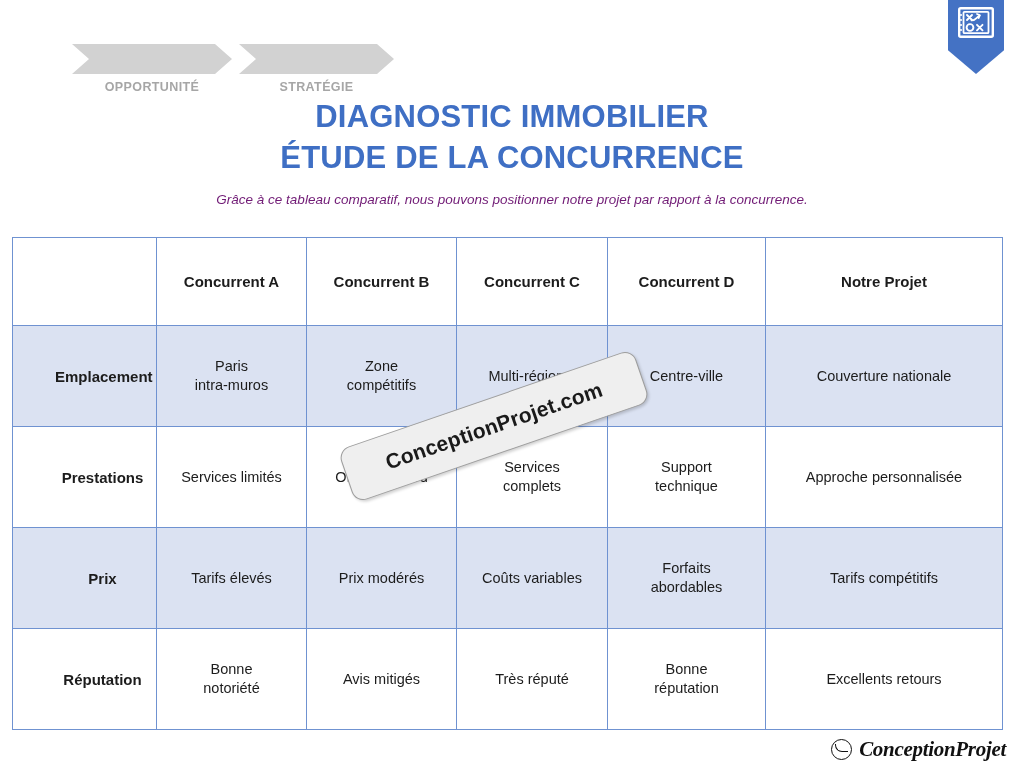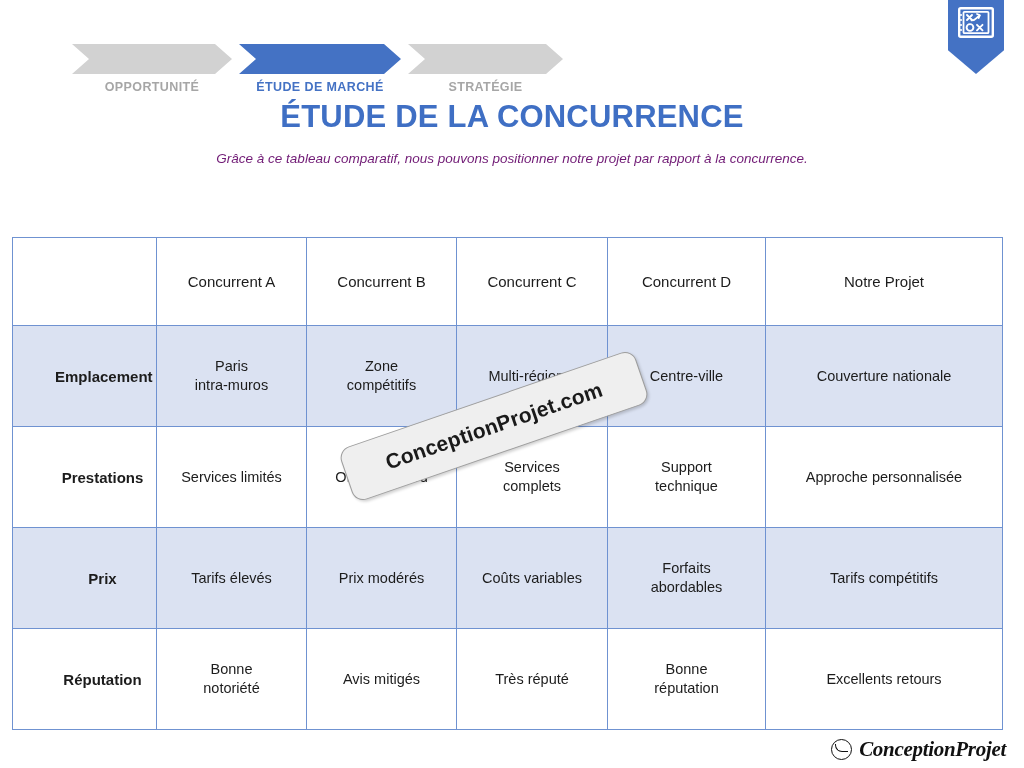--- a/index.html
+++ b/index.html
@@ -113,21 +113,21 @@
   table.compare td, table.compare th {
     border: 1px solid #6f92d1;
     text-align: center;
     vertical-align: middle;
     font-size: 14.5px;
     color: #1c1c1c;
     font-weight: normal;
     padding: 4px 6px;
     line-height: 19px;
   }
-  table.compare thead th { height: 79px; background: #ffffff; font-weight: normal; font-size: 15px; }
+  table.compare thead th { height: 79px; background: #ffffff; font-weight: bold; font-size: 15px; }
   table.compare tbody td { height: 92px; }
   table.compare tbody tr.shaded td { background: #dbe2f2; }
   table.compare td.rowhead, table.compare th.rowhead { font-weight: bold; font-size: 15px; padding-left: 42px; }
 
   col.c0 { width: 144px; }
   col.c1 { width: 150px; }
   col.c2 { width: 150px; }
   col.c3 { width: 151px; }
   col.c4 { width: 158px; }
   col.c5 { width: 237px; }
@@ -194,24 +194,20 @@
 
 <div class="stepper">
   <div class="steps">
 
     <div class="step step-w1">
       <div class="step-chevron"></div>
       <div class="step-label">OPPORTUNITÉ</div>
     </div>
 
 
-    <div class="step step-w3 active">
-      <div class="step-chevron"></div>
-      <div class="step-label">ÉTUDE DE MARCHÉ</div>
-    </div>
 
     <div class="step step-w4">
       <div class="step-chevron"></div>
       <div class="step-label">STRATÉGIE</div>
     </div>
 
 
   </div>
 
   <div class="pin">
@@ -225,20 +221,21 @@
       <path d="M9 8 L14 13 M14 8 L9 13" stroke="#ffffff" stroke-width="1.9" stroke-linecap="round"></path>
       <path d="M13.5 13.5 C18 13.5 18.5 10 21.5 8.6" stroke="#ffffff" stroke-width="1.7" fill="none" stroke-linecap="round"></path>
       <path d="M19 7 L22 8.2 L20.6 11" stroke="#ffffff" stroke-width="1.7" fill="none" stroke-linecap="round" stroke-linejoin="round"></path>
       <circle cx="12" cy="20.5" r="3.4" fill="none" stroke="#ffffff" stroke-width="1.9"></circle>
       <path d="M19 17.8 L24.5 23.3 M24.5 17.8 L19 23.3" stroke="#ffffff" stroke-width="1.9" stroke-linecap="round"></path>
     </svg>
   </div>
 </div>
 
 <div class="titleblock">
+  <div class="title-line">DIAGNOSTIC IMMOBILIER</div>
   <div class="title-line">ÉTUDE DE LA CONCURRENCE</div>
   <div class="subtitle">Grâce à ce tableau comparatif, nous pouvons positionner notre projet par rapport à la concurrence.</div>
 </div>
 
 <div class="table-wrap">
   <table class="compare">
     <colgroup>
       <col class="c0">
         <col class="c1">
         <col class="c2">

